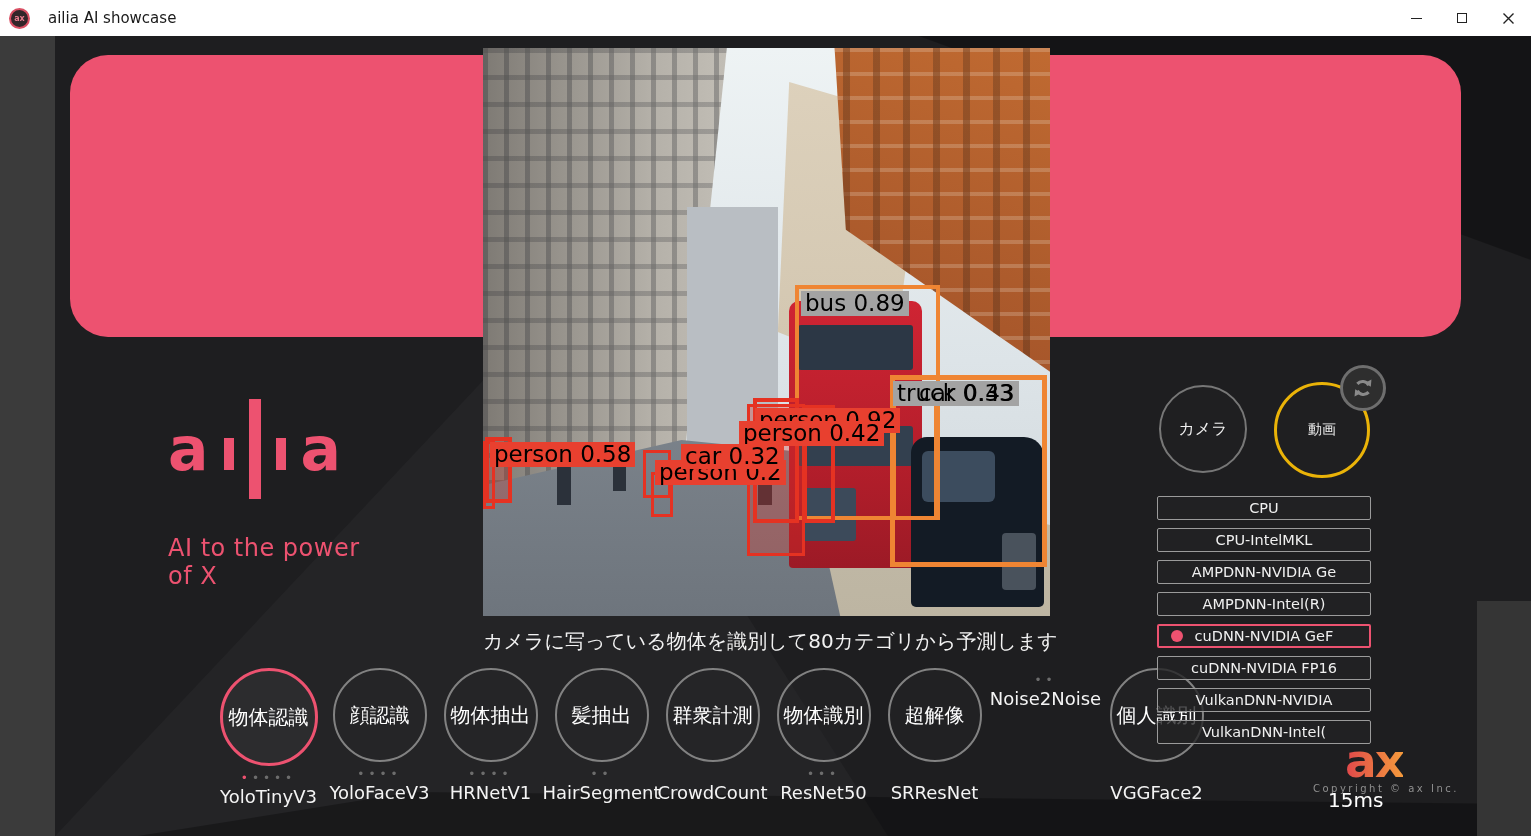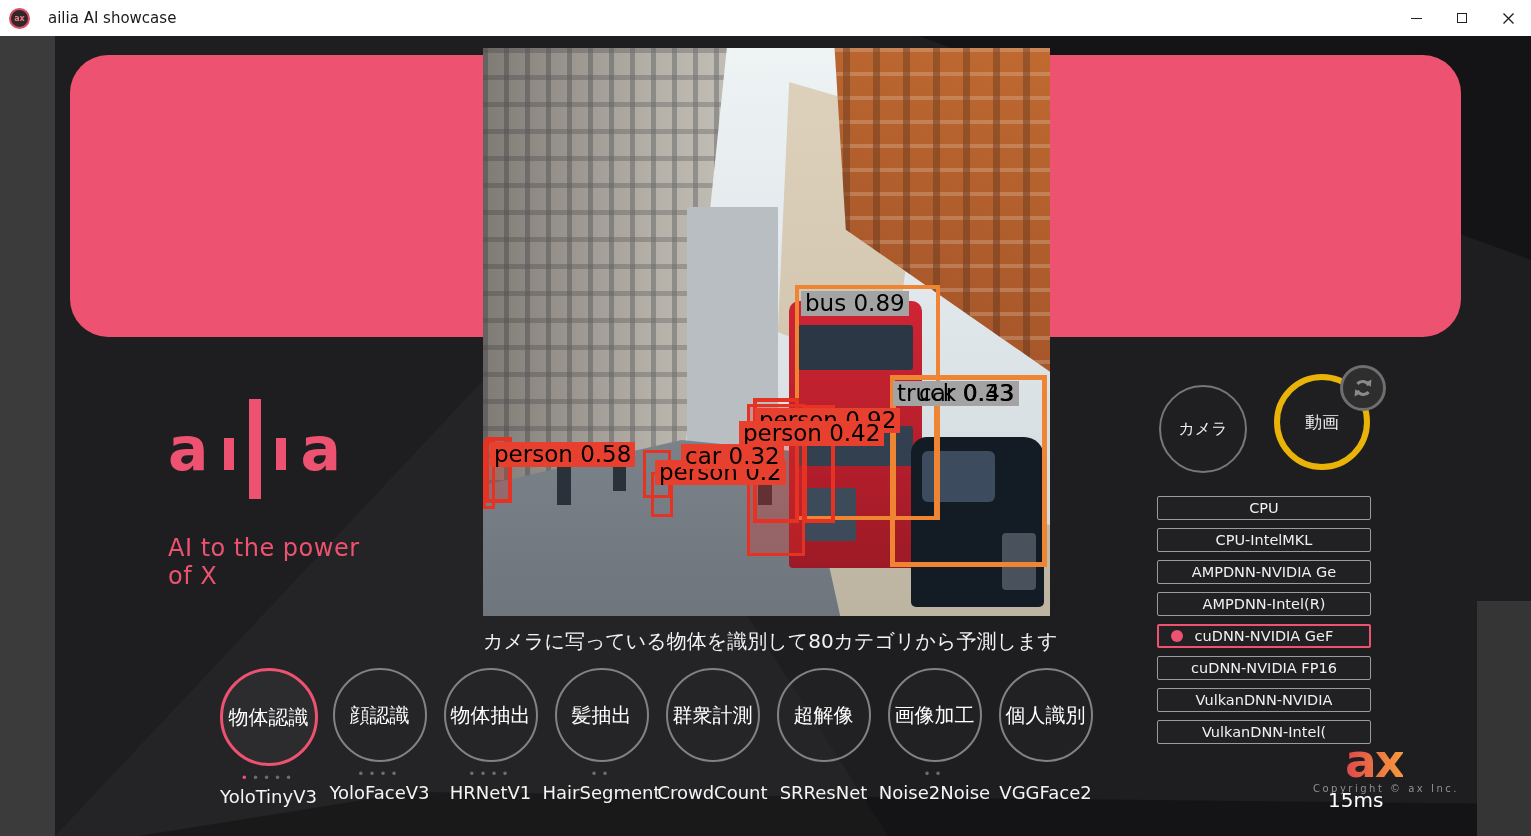--- a/index.html
+++ b/index.html
@@ -88,21 +88,21 @@
   .bl-a { font-size:60px; font-weight:bold; color:#ED5270; line-height:1; }
   .bl-bar-s { width:10px; height:32px; background:#ED5270; margin:10px 0 0 15px; }
   .bl-bar-s2 { margin:10px 15px 0 15px; }
   .bl-bar-t { width:12px; height:100px; background:#ED5270; margin-left:15px; }
   .brand-tagline { margin-top:34px; font-size:24px; color:#ED5270; letter-spacing:.5px; }
 
   
   .src-btn { position:absolute; border-radius:50%; display:flex; align-items:center;
              justify-content:center; color:#f0f0f0; background:rgba(32,32,34,.55); z-index:4; }
   .src-camera { left:1159px; top:349px; width:88px; height:88px; border:2px solid #777; font-size:16px; }
-  .src-video { left:1274px; top:338px; width:96px; height:96px; border:6px solid #eab308; font-size:17px; }
+  .src-video { left:1274px; top:346px; width:96px; height:96px; border:3px solid #eab308; font-size:14px; }
   .refresh-btn { position:absolute; left:1340px; top:329px; width:46px; height:46px; border-radius:50%;
              background:#2e2e2e; border:3px solid #6e6e6e; display:flex; align-items:center;
              justify-content:center; z-index:6; }
 
   
   .backend-list { position:absolute; left:1157px; top:460px; width:214px; display:flex;
              flex-direction:column; gap:8px; z-index:5; }
   .backend { position:relative; height:24px; border:1px solid #9b9b9b; border-radius:2px;
              background:rgba(34,34,36,.78); color:#f0f0f0; font-size:14.5px;
              display:flex; align-items:center; justify-content:center; }
@@ -265,26 +265,30 @@
       <div class="cat-circle">髪抽出</div>
       <div class="cat-dots"><span class="dots-active"></span><span class="dots-inactive">••</span></div>
       <div class="cat-model">HairSegment</div>
     </div>
     <div class="cat-item">
       <div class="cat-circle">群衆計測</div>
       <div class="cat-dots"><span class="dots-active"></span><span class="dots-inactive"></span></div>
       <div class="cat-model">CrowdCount</div>
     </div>
     <div class="cat-item">
+      <div class="cat-circle">物体識別</div>
+      <div class="cat-dots"><span class="dots-active"></span><span class="dots-inactive">•••</span></div>
+      <div class="cat-model">ResNet50</div>
+    </div>
+    <div class="cat-item">
       <div class="cat-circle">超解像</div>
       <div class="cat-dots"><span class="dots-active"></span><span class="dots-inactive"></span></div>
       <div class="cat-model">SRResNet</div>
     </div>
     <div class="cat-item">
-      <div class="cat-circle">画像加工</div>
       <div class="cat-dots"><span class="dots-active"></span><span class="dots-inactive">••</span></div>
       <div class="cat-model">Noise2Noise</div>
     </div>
     <div class="cat-item">
       <div class="cat-circle">個人識別</div>
       <div class="cat-dots"><span class="dots-active"></span><span class="dots-inactive"></span></div>
       <div class="cat-model">VGGFace2</div>
     </div>
   </div>
 

